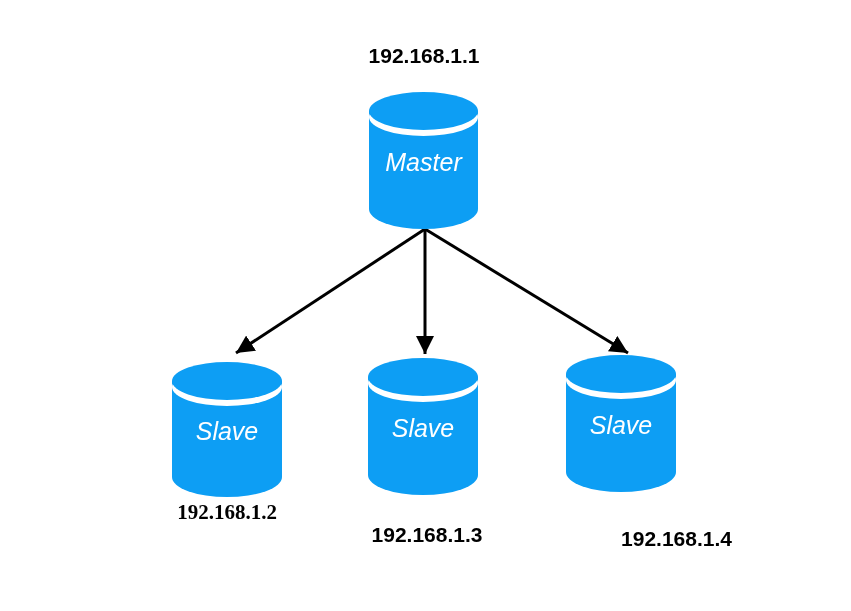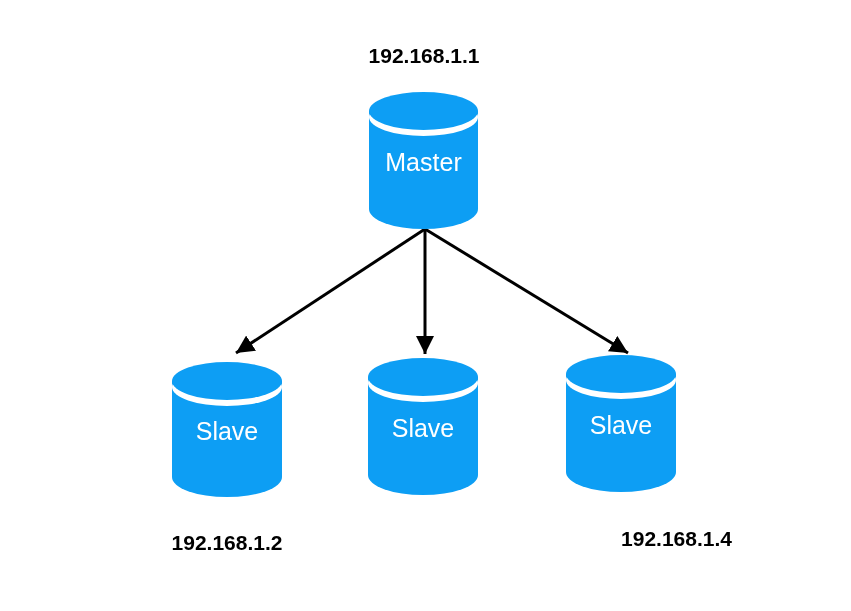--- a/index.html
+++ b/index.html
@@ -24,21 +24,21 @@
   .arrows-layer {
     position: absolute;
     left: 0; top: 0;
     width: 851px; height: 611px;
     pointer-events: none;
   }
   .arrow-line { stroke: var(--arrow, #000); stroke-width: 3; }
   .arrowhead-path { fill: var(--arrow, #000); }
 
   
-  .cyl { position: absolute; }
+  .cyl { position: absolute; font-style: italic; }
   .cyl .cyl-lid {
     position: absolute; top: 0; left: 0;
     width: 100%; height: 38px;
     border-radius: 50%;
     background: var(--cylinder, #0d9ef4);
     z-index: 3;
   }
   .cyl .cyl-gap {
     position: absolute; top: 6px; left: 0;
     width: 100%; height: 38px;
@@ -74,21 +74,21 @@
     line-height: 24px;
   }
 
   
   #master-node  { left: 369px; top: 92px;  width: 109px; height: 137px; }
   #slave-node-1 { left: 172px; top: 362px; width: 110px; height: 135px; }
   #slave-node-2 { left: 368px; top: 358px; width: 110px; height: 137px; }
   #slave-node-3 { left: 566px; top: 355px; width: 110px; height: 137px; }
 
   #master-ip { left: 324px; top: 44px; }
-  #slave-ip-1 { left: 127px; top: 531px; }
+  #slave-ip-1 { left: 127px; top: 500px; font-family: Liberation Serif, serif; }
   #slave-ip-2 { left: 327px; top: 523px; }
   #slave-ip-3 { left: 532px; top: 527px; text-align: right; }
 </style>
 </head>
 <body>
 
 <div class="canvas">
 
   <svg class="arrows-layer" width="851" height="611" viewBox="0 0 851 611" xmlns="http://www.w3.org/2000/svg">
     <defs>
@@ -125,15 +125,16 @@
   </div>
 
   <div class="cyl" id="slave-node-3">
     <div class="cyl-body"></div>
     <div class="cyl-gap"></div>
     <div class="cyl-lid"></div>
     <div class="cyl-label">Slave</div>
   </div>
 
   <div class="ip-label" id="slave-ip-1">192.168.1.2</div>
+  <div class="ip-label" id="slave-ip-2">192.168.1.3</div>
   <div class="ip-label" id="slave-ip-3">192.168.1.4</div>
 
 </div>
 
 </body></html>

